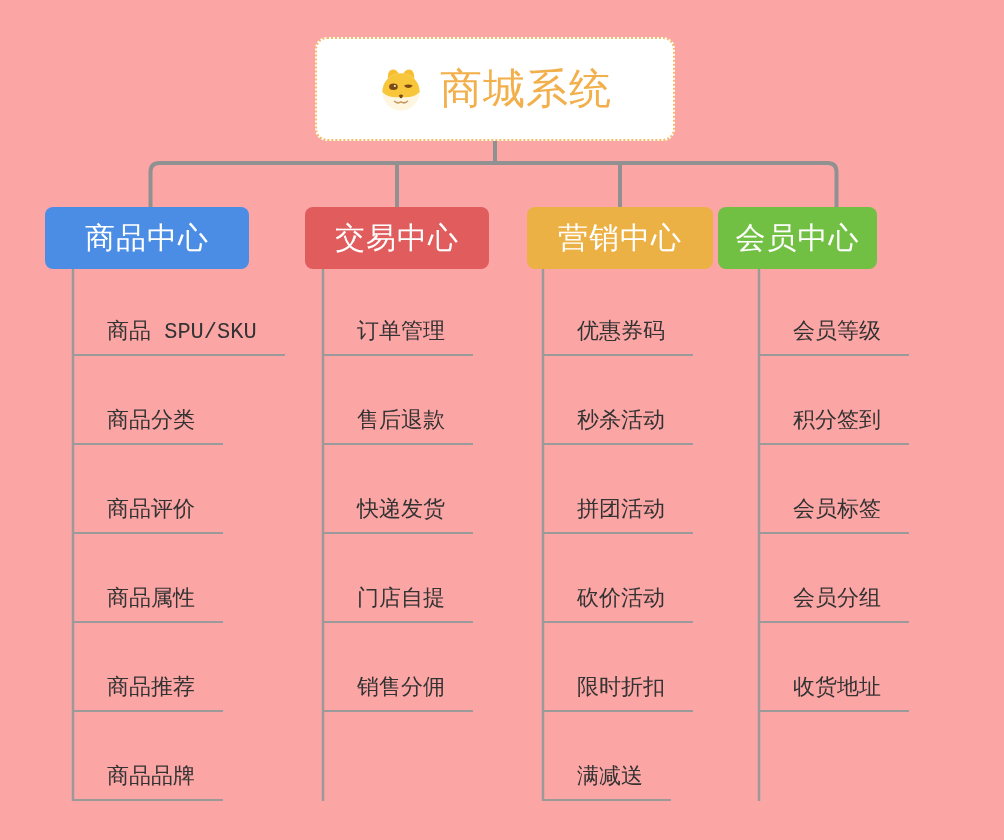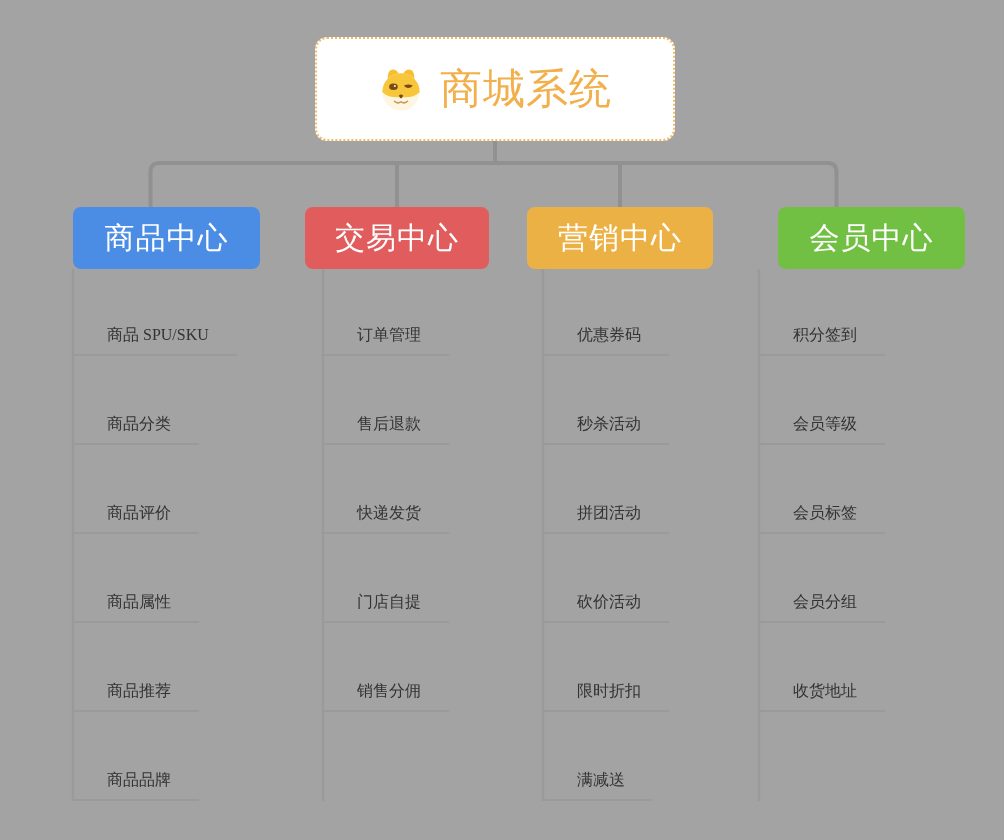--- a/index.html
+++ b/index.html
@@ -1,21 +1,21 @@
 <!DOCTYPE html>
 <html><head>
 <meta charset="utf-8">
 <style>
   html,body{margin:0;padding:0;}
   .canvas{
     position:relative;
     width:1004px;height:840px;
-    background:#a3a3a3;
+    background:#fca5a5;
     overflow:hidden;
-    font-family:Liberation Serif, serif;
+    font-family:Liberation Mono, monospace;
   }
   .connectors{position:absolute;left:0;top:0;pointer-events:none;}
 
   
   .root{
     position:absolute;left:315px;top:37px;width:360px;height:104px;
     box-sizing:border-box;
     background:#ffffff;
     border:2px dotted #F5BB66;
     border-radius:12px;
@@ -25,37 +25,37 @@
   .root-label{font-size:42px;color:#F2B04D;letter-spacing:1px;white-space:nowrap;}
 
   
   .branch{
     position:absolute;top:207px;height:62px;
     border-radius:8px;
     display:flex;align-items:center;justify-content:center;
     color:#ffffff;font-size:30px;letter-spacing:1px;
     cursor:pointer;white-space:nowrap;
   }
-  .b0{left:73px;width:187px;background:#4B8DE4;}
+  .b0{left:45px;width:204px;background:#4B8DE4;}
   .b1{left:305px;width:184px;background:#E15C5C;justify-content:center;}
   .b2{left:527px;width:186px;background:#ECB144;}
-  .b3{left:778px;width:187px;background:#71C043;}
+  .b3{left:718px;width:159px;background:#71C043;}
 
   
   .col{
     position:absolute;top:267px;
     display:flex;flex-direction:column;align-items:flex-start;
   }
   .col0{left:73px;} .col1{left:323px;} .col2{left:543px;} .col3{left:759px;}
   .row{height:89px;display:flex;align-items:flex-end;}
   .row span{
     display:inline-block;
     padding:0 28px 8px 34px;
     border-bottom:2px solid #9a9a9a;
-    font-size:16px;color:#333;
+    font-size:22px;color:#333;
     white-space:nowrap;
     cursor:pointer;
   }
 </style>
 </head>
 <body>
 
 <div class="canvas">
 
   <svg class="connectors" width="1004" height="840">
@@ -156,24 +156,24 @@
     <div class="row">
         <span>限时折扣</span>
       </div>
     <div class="row">
         <span>满减送</span>
       </div>
   </div>
 
   <div class="col col3">
     <div class="row">
-        <span>积分签到</span>
+        <span>会员等级</span>
       </div>
     <div class="row">
-        <span>会员等级</span>
+        <span>积分签到</span>
       </div>
     <div class="row">
         <span>会员标签</span>
       </div>
     <div class="row">
         <span>会员分组</span>
       </div>
     <div class="row">
         <span>收货地址</span>
       </div>

